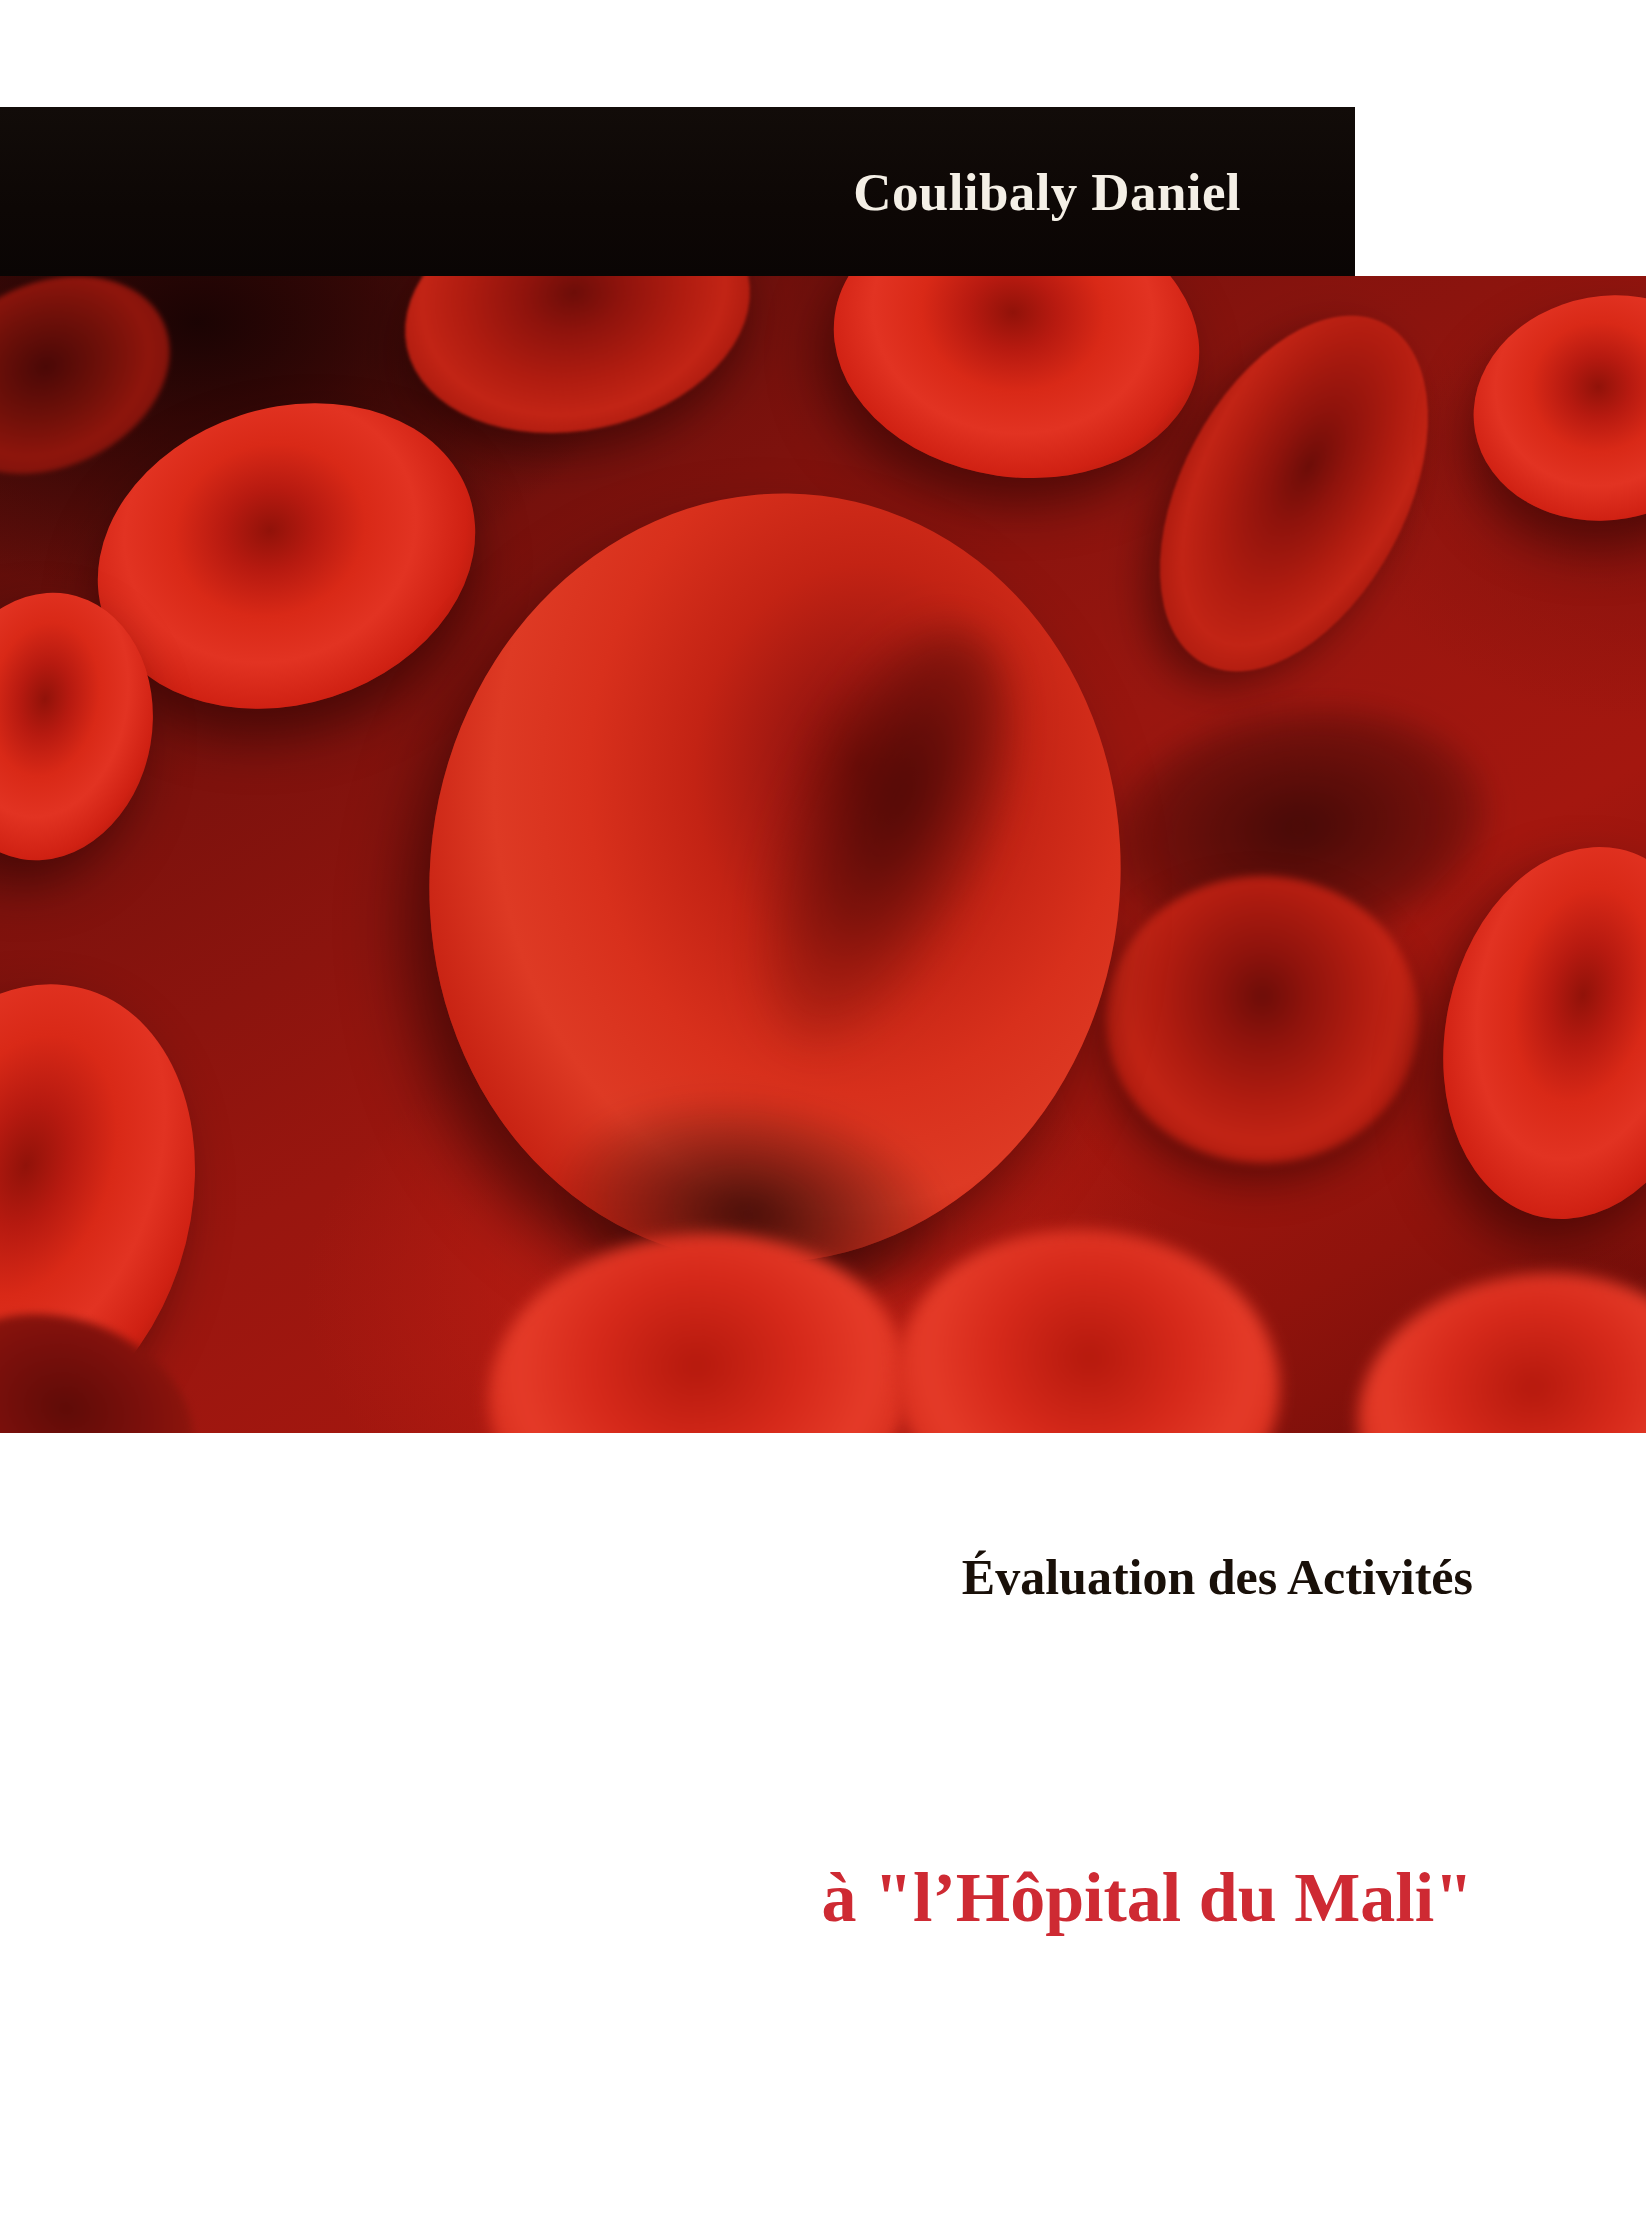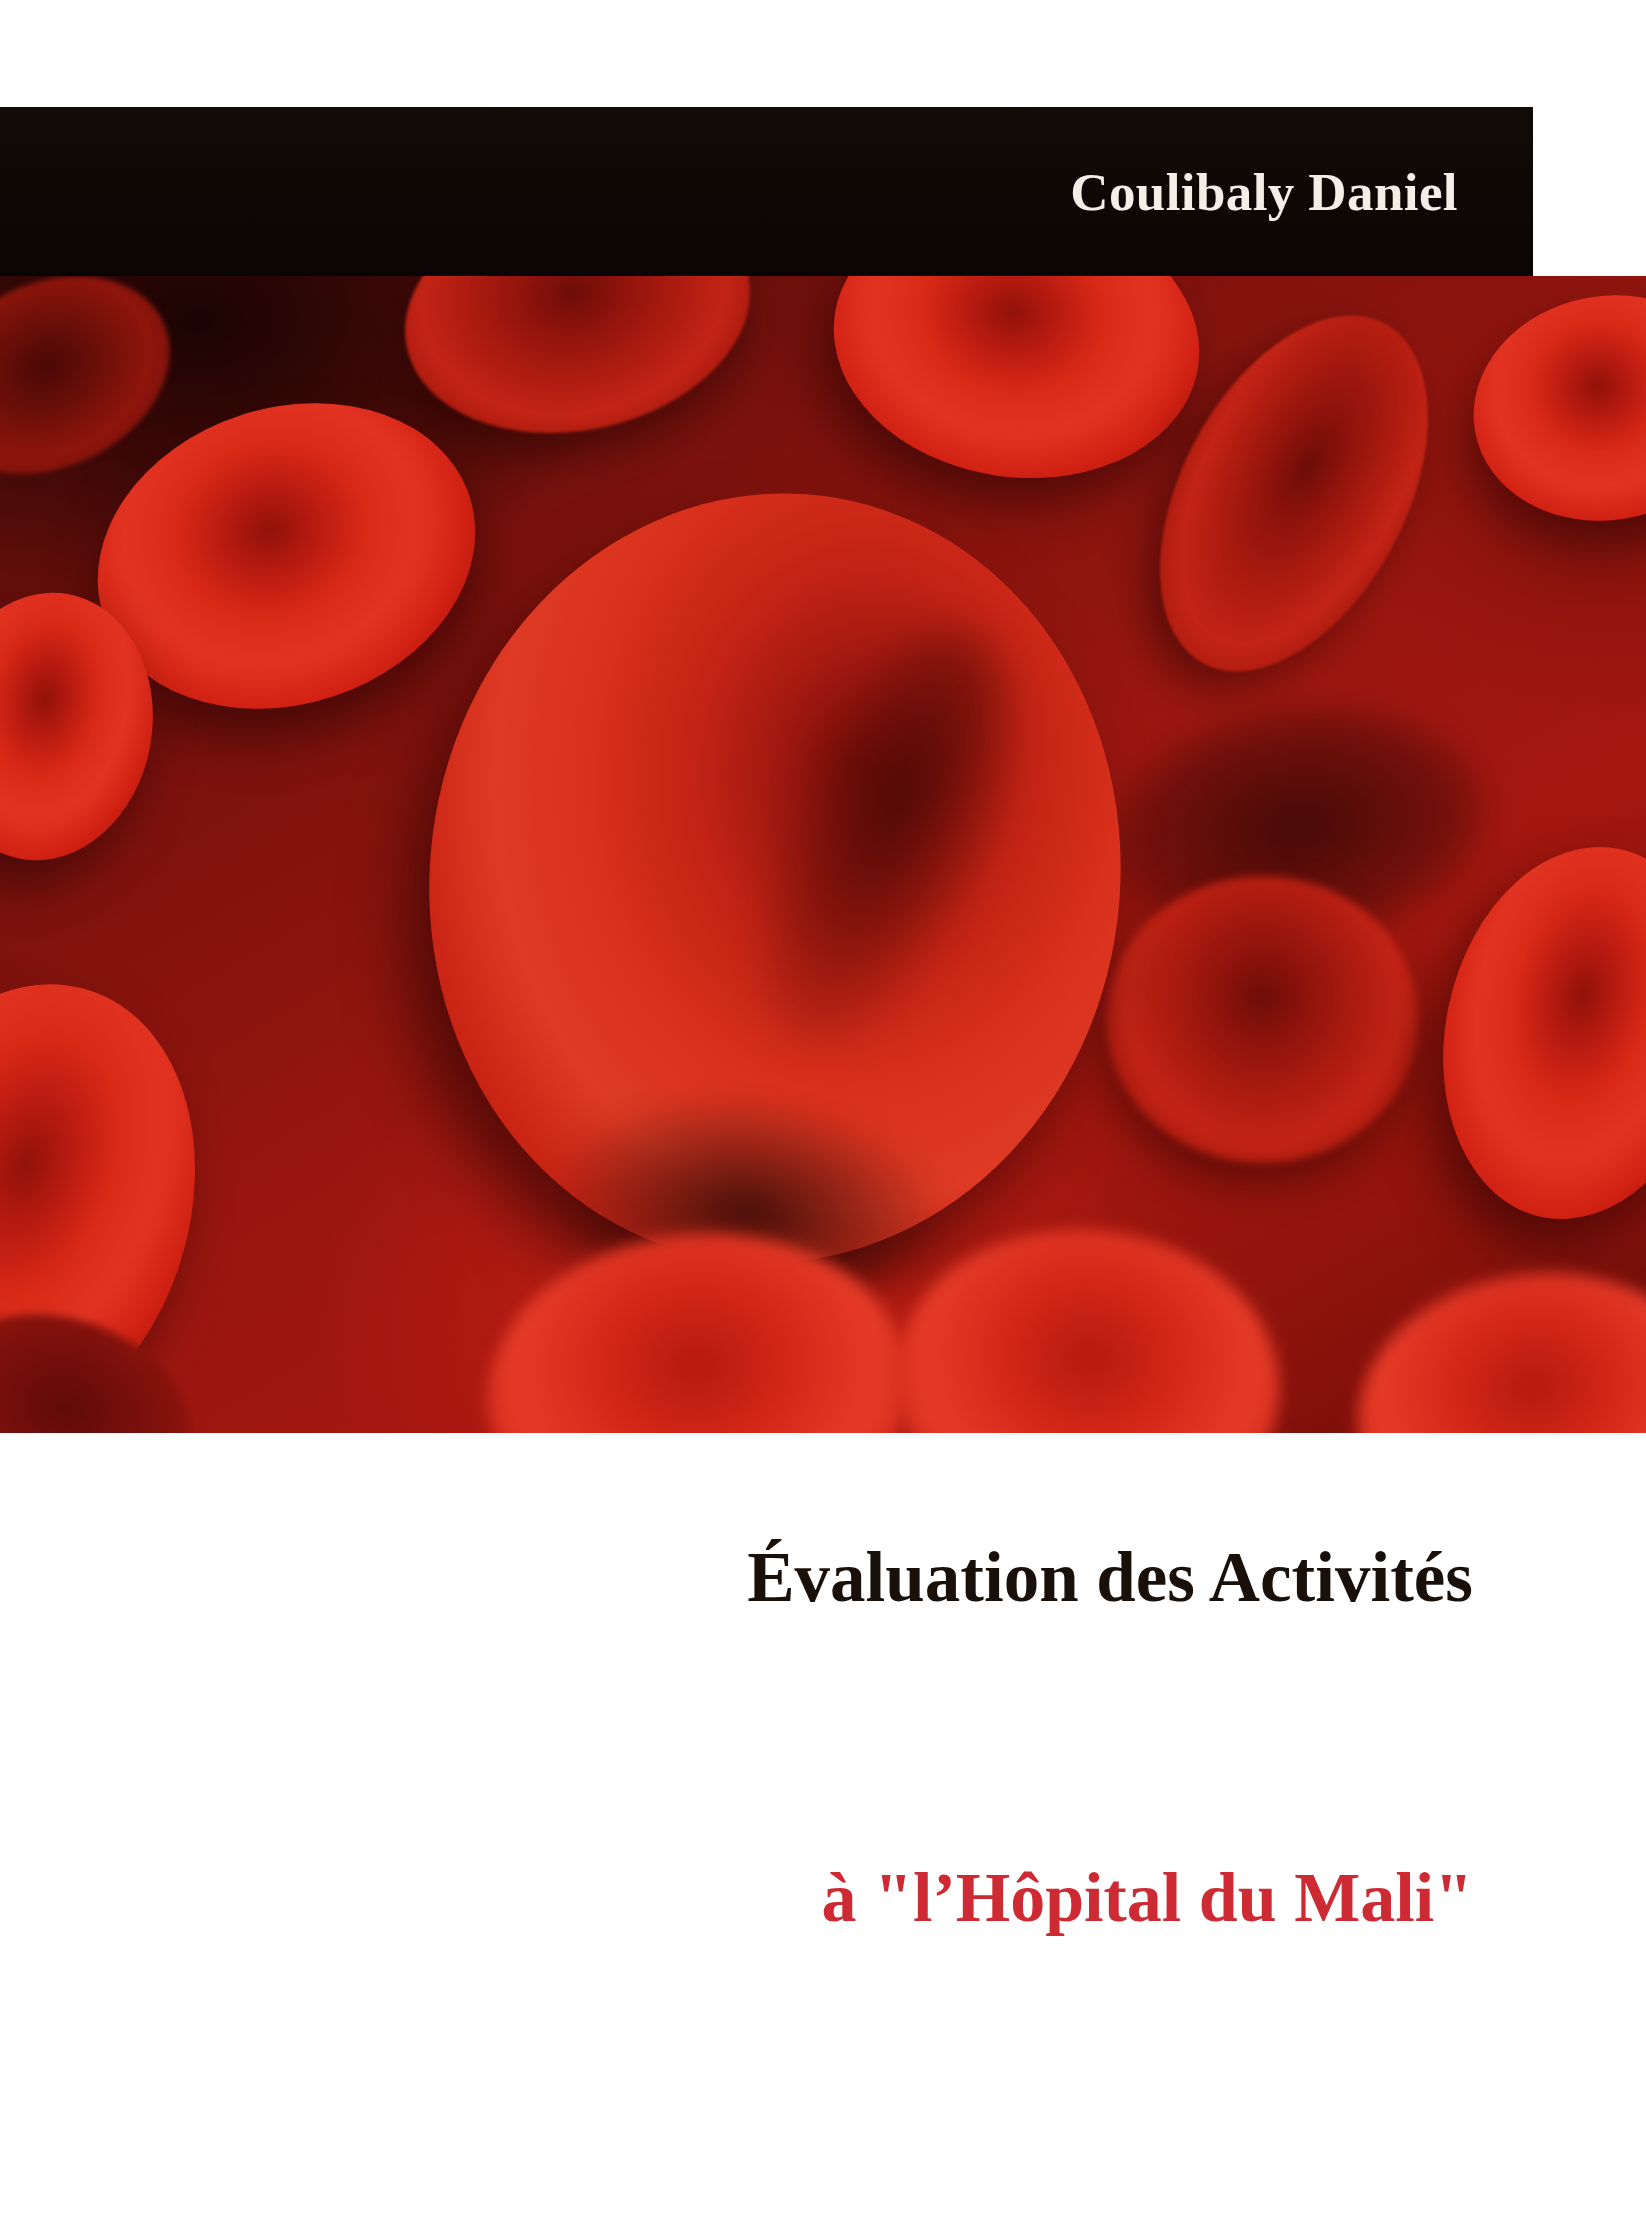--- a/index.html
+++ b/index.html
@@ -6,24 +6,24 @@
   .cover{
     position:relative;
     width:1647px;height:2485px;
     background:#ffffff;
     overflow:hidden;
     font-family:"Liberation Serif", serif;
   }
 
   
   .author-bar{
-    position:absolute;left:0;top:107px;width:1533px;height:169px;
+    position:absolute;left:0;top:107px;width:1355px;height:169px;
     background:linear-gradient(180deg,#120c09 0%,#0d0705 60%,#0a0504 100%);
     display:flex;align-items:center;justify-content:flex-end;
-    box-sizing:border-box;padding-right:75px;
+    box-sizing:border-box;padding-right:114px;
   }
   .author-name{
     color:#f4efe6;font-size:53px;font-weight:bold;letter-spacing:0.4px;
     white-space:nowrap;
   }
 
   
   .photo{
     position:absolute;left:0;top:276px;width:1647px;height:1157px;
     overflow:hidden;
@@ -78,21 +78,21 @@
   #cell-j{left:-152px;top:703px;width:340px;height:466px;transform:rotate(18deg);z-index:2;}
   #cell-m{left:488px;top:958px;width:421px;height:313px;transform:rotate(-5deg);z-index:4;}
   #cell-n{left:895px;top:954px;width:385px;height:304px;transform:rotate(5deg);z-index:4;}
   #cell-o{left:1357px;top:998px;width:358px;height:269px;transform:rotate(-8deg);z-index:4;}
   #cell-p{left:-72px;top:1043px;width:269px;height:197px;transform:rotate(20deg);filter:blur(4.5px);z-index:4;
           background:radial-gradient(ellipse at 50% 45%, #5f0b07 0%, #7d100c 45%, #8e150c 70%, rgba(90,14,9,0) 100%);}
 
   
   .title-block{
     position:absolute;right:174px;top:1532px;text-align:left;
-    color:#191009;font-weight:bold;font-size:71px;line-height:90px;
+    color:#191009;font-weight:bold;font-size:50px;line-height:90px;
     white-space:nowrap;
   }
   .subtitle-block{
     position:absolute;right:174px;top:1860px;text-align:right;
     color:#ce2a33;font-weight:bold;font-size:70px;line-height:75px;
     white-space:nowrap;
   }
 </style>
 </head>
 <body>

